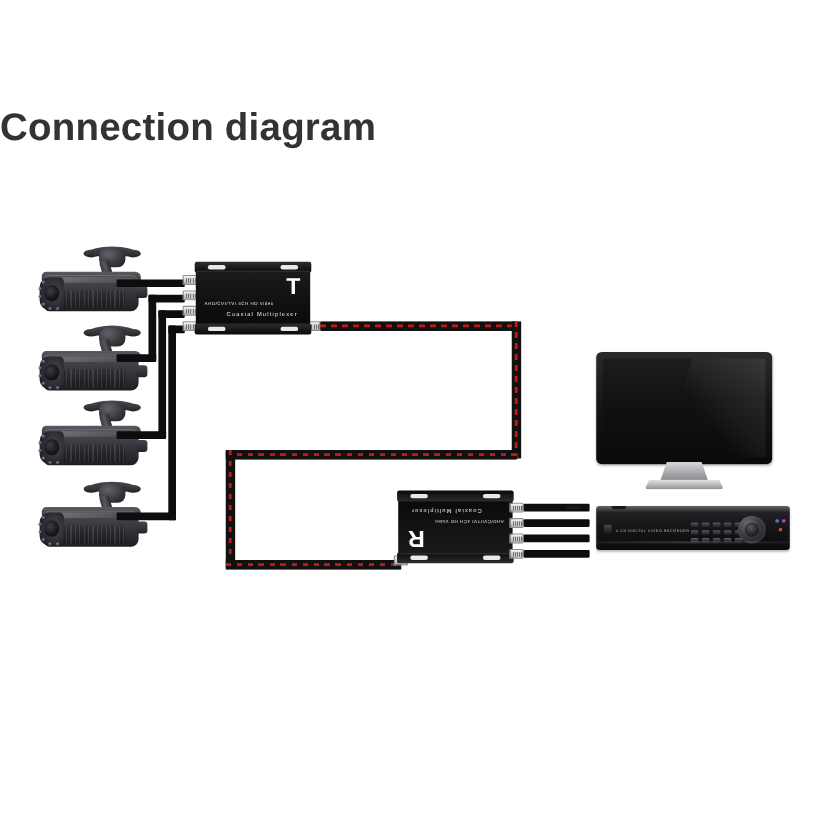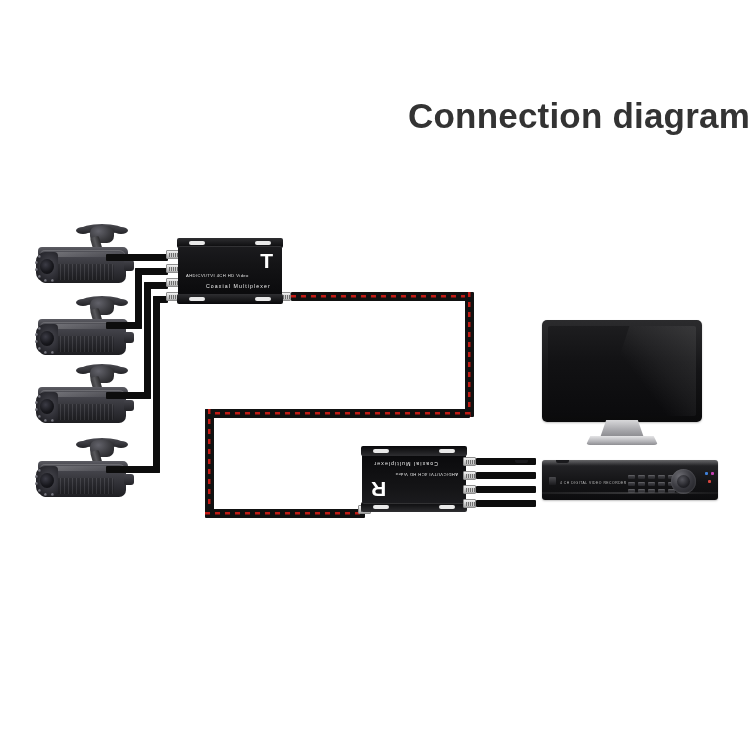--- a/index.html
+++ b/index.html
@@ -18,21 +18,21 @@
     background: #ffffff;
     overflow: hidden;
   }
 
   
   .title {
     position: absolute;
     left: 0;
     top: 96px;
     width: 750px;
-    text-align: right;
+    text-align: left;
     font-size: 35px;
     font-weight: bold;
     color: #333333;
     letter-spacing: 0.2px;
   }
 
   
   .camera {
     position: absolute;
     width: 118px;

